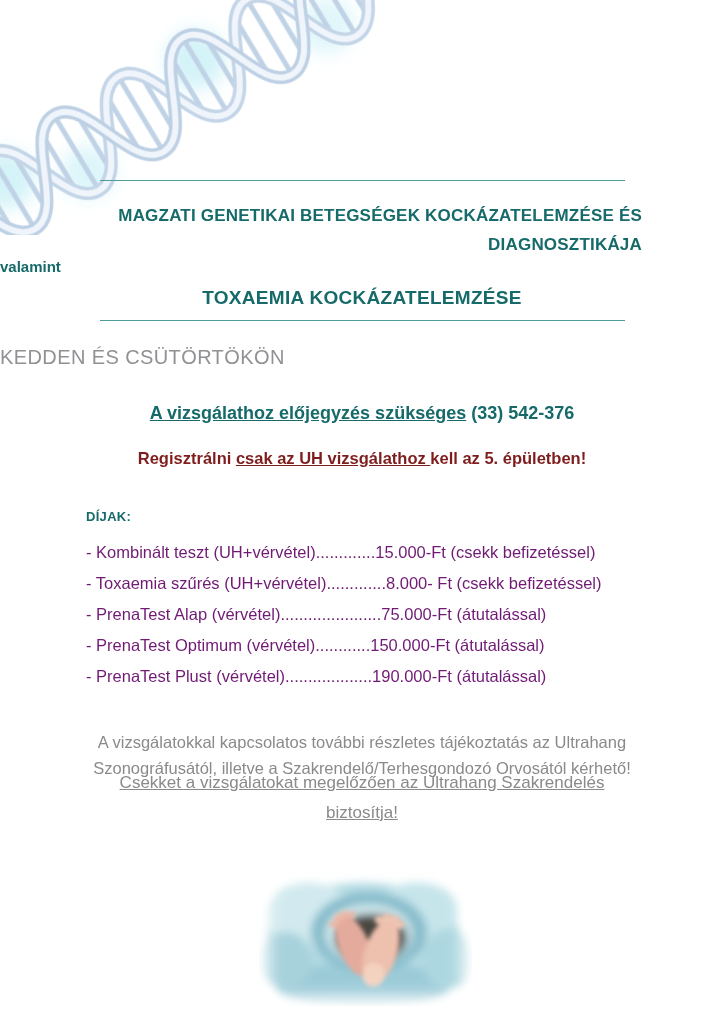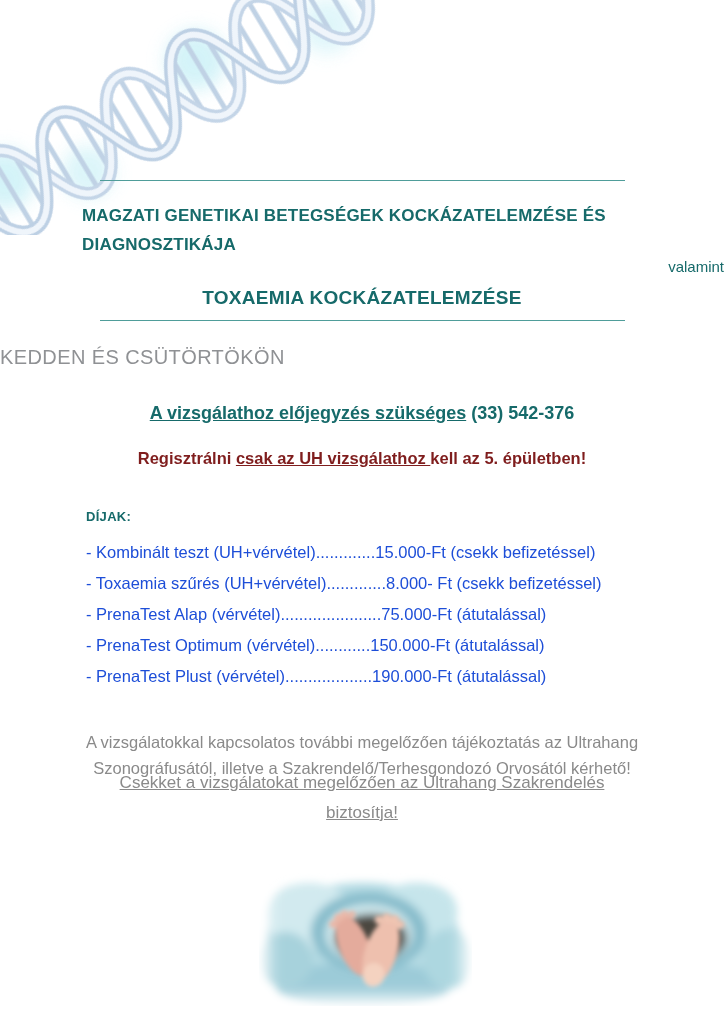--- a/index.html
+++ b/index.html
@@ -9,26 +9,26 @@
   }
   .dna{position:absolute;top:0;left:0;pointer-events:none;}
   .title{
     position:absolute;top:84px;left:0;width:724px;text-align:center;
     font-size:27px;font-weight:bold;color:#85898c;line-height:36px;letter-spacing:.5px;
   }
   .divider{position:absolute;left:100px;width:525px;height:1px;background:#4f9d9a;}
   .divider1{top:180px;}
   .divider2{top:320px;}
   .subhead{
-    position:absolute;top:201px;left:82px;width:560px;text-align:left;
+    position:absolute;top:201px;left:82px;width:560px;text-align:right;
     font-size:17px;font-weight:bold;color:#166a6a;line-height:29px;letter-spacing:.2px;
   }
   .connector{
-    position:absolute;top:258px;left:0;width:724px;text-align:right;
-    font-size:15px;font-weight:normal;color:#166a6a;
+    position:absolute;top:258px;left:0;width:724px;text-align:left;
+    font-size:15px;font-weight:bold;color:#166a6a;
   }
   .subhead2{
     position:absolute;top:287px;left:0;width:724px;text-align:center;
     font-size:19px;font-weight:bold;color:#166a6a;letter-spacing:.3px;
   }
   .days{
     position:absolute;top:346px;left:0;width:724px;text-align:left;
     font-size:20px;font-weight:normal;color:#8f9194;letter-spacing:.4px;
   }
   .booking{
@@ -40,21 +40,21 @@
     position:absolute;top:449px;left:0;width:724px;text-align:center;
     font-size:16.5px;font-weight:bold;color:#7f1d1d;
   }
   .register .u{text-decoration:underline;}
   .fees-heading{
     position:absolute;top:509px;left:86px;
     font-size:13px;font-weight:bold;color:#166a6a;letter-spacing:.3px;
   }
   .price-list{
     position:absolute;top:537px;left:86px;width:600px;
-    font-size:16.5px;color:#1d4ed8;line-height:31px;
+    font-size:16.5px;color:#701a75;line-height:31px;
   }
   .info-paragraph{
     position:absolute;top:729px;left:82px;width:560px;text-align:center;
     font-size:16.5px;color:#8a8a8a;line-height:26px;
   }
   .check-note{
     position:absolute;top:768px;left:82px;width:560px;text-align:center;
     font-size:17px;color:#8a8a8a;line-height:30px;text-decoration:underline;
   }
   .baby{position:absolute;top:864px;left:259px;}
@@ -133,21 +133,21 @@
 
   <div class="fees-heading">DÍJAK:</div>
   <div class="price-list">
     <div>- Kombinált teszt (UH+vérvétel).............15.000-Ft (csekk befizetéssel)</div>
     <div>- Toxaemia szűrés (UH+vérvétel).............8.000- Ft (csekk befizetéssel)</div>
     <div>- PrenaTest Alap (vérvétel)......................75.000-Ft (átutalással)</div>
     <div>- PrenaTest Optimum (vérvétel)............150.000-Ft (átutalással)</div>
     <div>- PrenaTest Plust (vérvétel)...................190.000-Ft (átutalással)</div>
   </div>
 
-  <div class="info-paragraph">A vizsgálatokkal kapcsolatos további megelőzően tájékoztatás az Ultrahang Szonográfusától, illetve a Szakrendelő/Terhesgondozó Orvosától kérhető!</div>
+  <div class="info-paragraph">A vizsgálatokkal kapcsolatos további részletes tájékoztatás az Ultrahang Szonográfusától, illetve a Szakrendelő/Terhesgondozó Orvosától kérhető!</div>
 
   <div class="check-note">Csekket a vizsgálatokat megelőzően az Ultrahang Szakrendelés biztosítja!</div>
 
   <svg class="baby" width="213" height="142" viewBox="0 0 213 142" aria-hidden="true">
     <defs>
       <filter id="b2" x="-30%" y="-30%" width="160%" height="160%">
           <feGaussianBlur stdDeviation="2"></feGaussianBlur>
         </filter>
       <filter id="b4" x="-40%" y="-40%" width="180%" height="180%">
           <feGaussianBlur stdDeviation="4"></feGaussianBlur>

